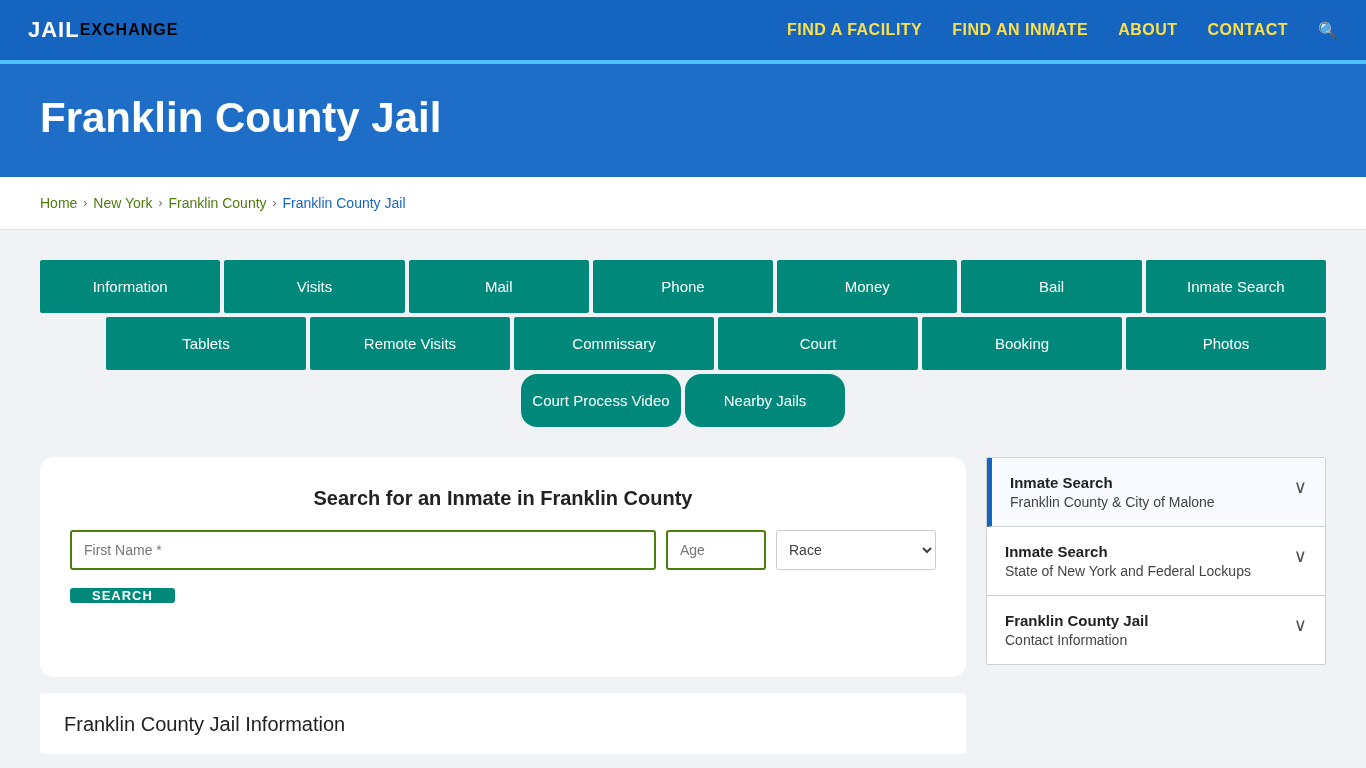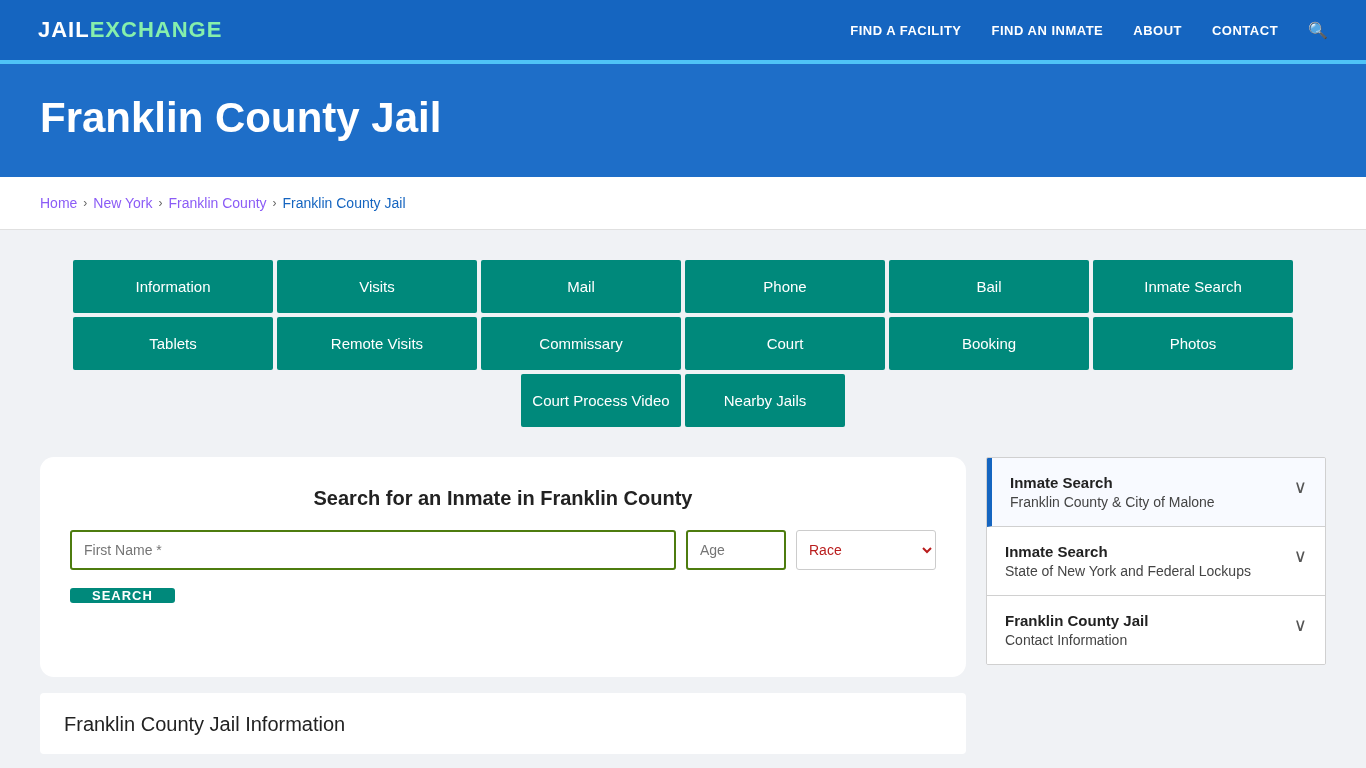--- a/index.html
+++ b/index.html
@@ -1,50 +1,50 @@
 <!DOCTYPE html>
 <html><head>
   <meta charset="utf-8">
   <style>
     * { margin: 0; padding: 0; box-sizing: border-box; }
     body { font-family: Arial, sans-serif; background: #fff; color: #333; }
 
     
     .navbar {
       background: #1565c0;
-      padding: 0 38px;
+      padding: 0 28px;
       height: 60px;
       display: flex;
       align-items: center;
       justify-content: space-between;
     }
     .navbar-logo {
       display: flex;
       align-items: center;
     }
     .logo-jail {
       color: #fff;
       font-size: 22px;
       font-weight: 900;
       letter-spacing: 1px;
     }
     .logo-exchange {
-      color: #86efac;
-      font-size: 22px;
+      color: #000000;
+      font-size: 16px;
       font-weight: 900;
       letter-spacing: 1px;
     }
     .navbar-nav {
       display: flex;
       align-items: center;
       gap: 30px;
     }
     .nav-link {
-      color: #ffffff;
-      font-size: 13px;
+      color: #fde047;
+      font-size: 16px;
       font-weight: 700;
       text-decoration: none;
       letter-spacing: 0.5px;
       cursor: pointer;
     }
     .nav-search-icon {
       color: #fff;
       font-size: 16px;
       cursor: pointer;
     }
@@ -70,21 +70,21 @@
       padding: 18px 40px;
       border-bottom: 1px solid #e0e0e0;
     }
     .breadcrumb {
       display: flex;
       align-items: center;
       gap: 6px;
       font-size: 14px;
     }
     .breadcrumb-link {
-      color: #8b5cf6;
+      color: #4d7c0f;
       cursor: pointer;
       text-decoration: none;
     }
     .breadcrumb-sep {
       color: #666;
       font-size: 12px;
     }
     .breadcrumb-current {
       color: #1565c0;
     }
@@ -99,21 +99,21 @@
     
     .button-grid {
       display: flex;
       flex-direction: column;
       gap: 4px;
       margin-bottom: 30px;
     }
     .button-row {
       display: flex;
       gap: 4px;
-      justify-content: center;
+      justify-content: flex-end;
     }
     .button-row.center {
       justify-content: center;
     }
     .grid-btn {
       background: #00897b;
       color: #fff;
       border: none;
       padding: 18px 10px;
       font-size: 15px;
@@ -121,20 +121,21 @@
       cursor: pointer;
       flex: 1;
       min-width: 130px;
       max-width: 200px;
       text-align: center;
       border-radius: 2px;
     }
     .button-row.center .grid-btn {
       flex: none;
       width: 160px;
+      border-radius: 16px;
     }
 
     
     .two-col {
       display: flex;
       gap: 20px;
       align-items: flex-start;
     }
 
     
@@ -163,22 +164,22 @@
       padding: 10px 12px;
       font-size: 14px;
       color: #555;
       flex: 1;
     }
     .search-select {
       border: 1px solid #ccc;
       border-radius: 3px;
       padding: 10px 8px;
       font-size: 14px;
-      color: #b91c1c;
-      width: 140px;
+      color: #404040;
+      width: 160px;
       background: #fff;
     }
     .search-btn {
       background: #00897b;
       color: #fff;
       border: none;
       padding: 0 22px;
       font-size: 13px;
       font-weight: 700;
       letter-spacing: 1px;
@@ -286,20 +287,21 @@
 </div>
 
 <div class="main-area">
 
   <div class="button-grid">
     <div class="button-row" id="grid-row-1">
         <button class="grid-btn">Information</button>
         <button class="grid-btn">Visits</button>
         <button class="grid-btn">Mail</button>
         <button class="grid-btn">Phone</button>
+        <button class="grid-btn">Money</button>
         <button class="grid-btn">Bail</button>
         <button class="grid-btn">Inmate Search</button>
       </div>
     <div class="button-row" id="grid-row-2">
         <button class="grid-btn">Tablets</button>
         <button class="grid-btn">Remote Visits</button>
         <button class="grid-btn">Commissary</button>
         <button class="grid-btn">Court</button>
         <button class="grid-btn">Booking</button>
         <button class="grid-btn">Photos</button>

